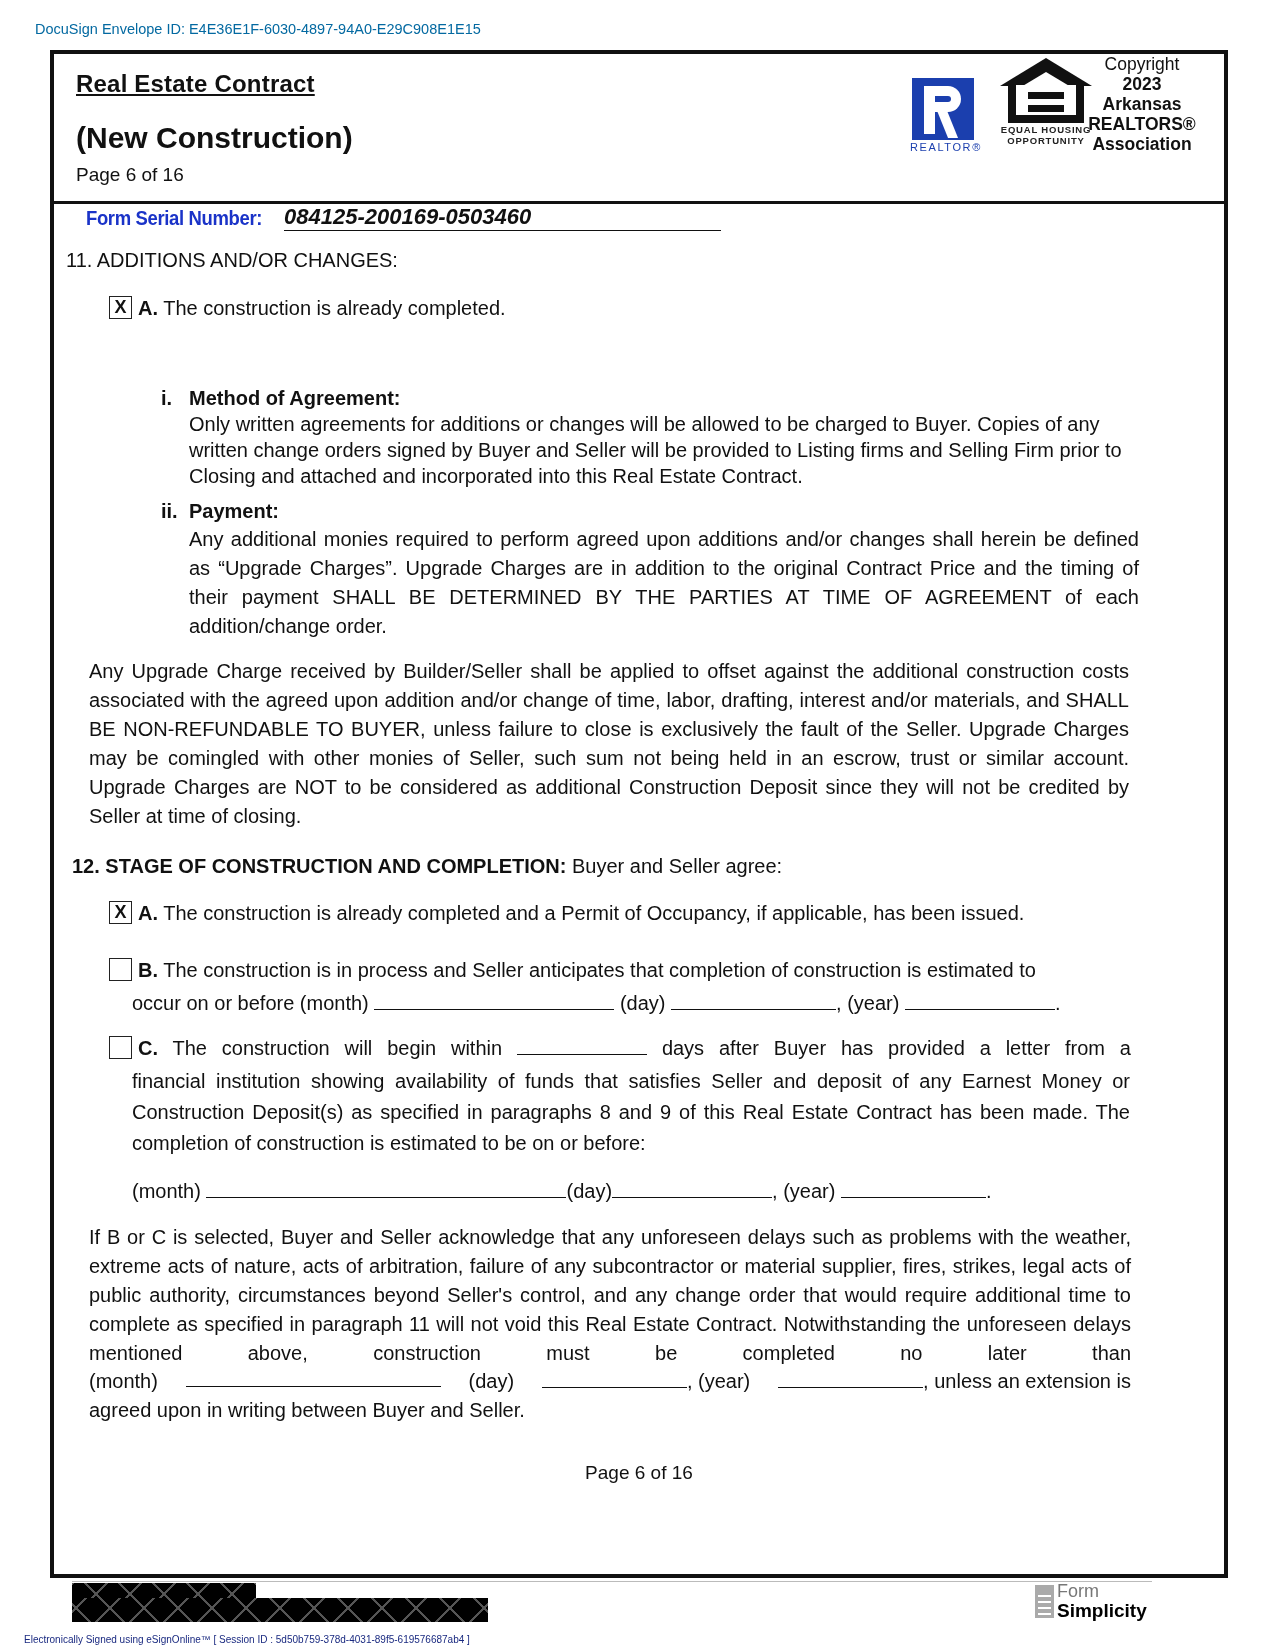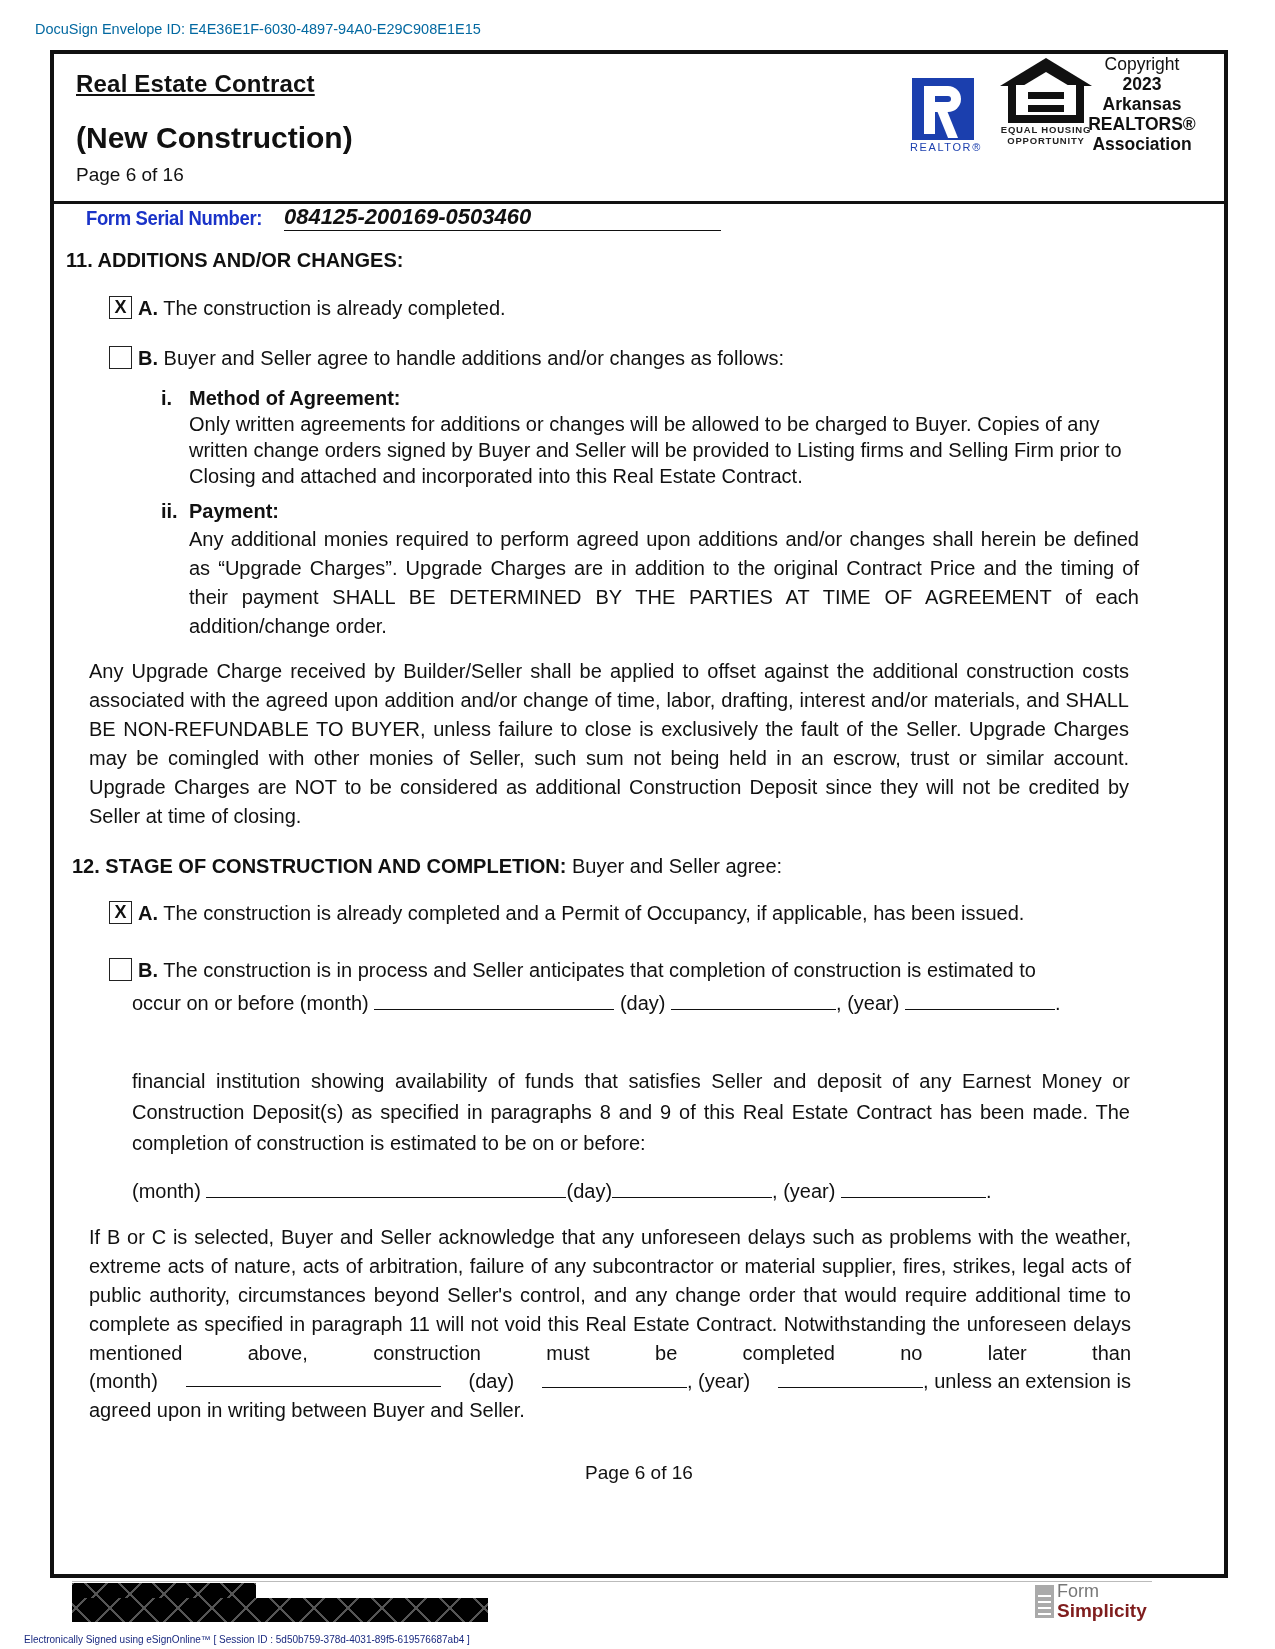--- a/index.html
+++ b/index.html
@@ -32,41 +32,41 @@
   .eho-text { font-size: 9.5px; font-weight: bold; letter-spacing: 0.8px; line-height: 11px; color: #222; }
 
   .copyright { position: absolute; left: 1032px; top: 0; width: 112px; text-align: center; line-height: 20px; }
   .copyright .c1 { font-size: 17.5px; }
   .copyright .c2 { font-size: 17.5px; font-weight: bold; }
 
   .serial { position: absolute; left: 32px; top: 152px; font-size: 21px; }
   .serial-label { color: #1a33c8; font-weight: bold; letter-spacing: -0.4px; display: inline-block; transform: scaleX(0.88); transform-origin: left; }
   .serial-value { position: absolute; left: 198px; top: -2px; width: 437px; border-bottom: 1.5px solid #111; font-style: italic; font-weight: bold; font-size: 22px; padding-bottom: 0; }
   .abs { position: absolute; font-size: 20px; line-height: 29px; }
-  .sec-title { font-weight: bold; }
+  .sec-title { font-weight: normal; }
   .chk { display: inline-block; width: 23px; height: 23px; border: 1.5px solid #222; vertical-align: middle; text-align: center; line-height: 20px; font-weight: bold; font-size: 18px; margin-right: 6px; position: relative; top: -2px; }
   .b { font-weight: bold; }
   .just { text-align: justify; text-align-last: left; }
   .just-full { text-align: justify; text-align-last: justify; }
   .blank { display: inline-block; border-bottom: 1.5px solid #111; height: 20px; vertical-align: baseline; }
 
   .page-bottom { position: absolute; left: 0; width: 1170px; top: 1408px; text-align: center; font-size: 19px; }
 
   .redact { position: absolute; background-color: #000;
     background-image:
       repeating-linear-gradient(45deg, transparent 0 12px, #555 12px 14px, transparent 14px 24px),
       repeating-linear-gradient(-45deg, transparent 0 12px, #555 12px 14px, transparent 14px 24px); }
   .underline-grey { position: absolute; left: 72px; top: 1581px; width: 1080px; height: 1px; background: #bbb; }
 
   .fs-logo { position: absolute; left: 1035px; top: 1582px; }
   .fs-doc { position: absolute; left: 0; top: 3px; width: 19px; height: 33px; background: #aaa; }
   .fs-doc i { position: absolute; left: 3px; width: 13px; height: 2px; background: #fff; }
   .fs-text { position: absolute; left: 22px; top: 0; line-height: 19px; color: #777; width: 120px; }
   .fs-text .f1 { font-size: 18px; }
-  .fs-text .f2 { font-size: 19px; font-weight: bold; color: #7f1d1d; }
+  .fs-text .f2 { font-size: 19px; font-weight: bold; color: #000000; }
 
   .esign { position: absolute; left: 24px; top: 1634px; font-size: 10px; color: #1a2a80; white-space: nowrap; }
 </style>
 </head>
 <body>
 
 <div class="envelope-id">DocuSign Envelope ID: E4E36E1F-6030-4897-94A0-E29C908E1E15</div>
 
 <div class="frame">
 
@@ -111,24 +111,20 @@
     <span class="serial-value">084125-200169-0503460</span>
   </div>
 
   <div class="abs sec-title" style="left:12px; top:192px;">11. ADDITIONS AND/OR CHANGES:</div>
 
   <div class="abs" style="left:55px; top:240px;">
     <span class="chk">X</span><span class="b">A.</span>
     <span>The construction is already completed.</span>
   </div>
 
-  <div class="abs" style="left:55px; top:290px;">
-    <span class="chk"></span><span class="b">B.</span>
-    <span>Buyer and Seller agree to handle additions and/or changes as follows:</span>
-  </div>
 
   <div class="abs b" style="left:107px; top:330px;">i.</div>
   <div class="abs b" style="left:135px; top:330px;">Method of Agreement:</div>
   <div class="abs" style="left:135px; top:357px; width:950px; line-height:26px;">Only written agreements for additions or changes will be allowed to be charged to Buyer. Copies of any written change orders signed by Buyer and Seller will be provided to Listing firms and Selling Firm prior to Closing and attached and incorporated into this Real Estate Contract.</div>
 
   <div class="abs b" style="left:107px; top:443px;text-align:center;">ii.</div>
   <div class="abs b" style="left:135px; top:443px;">Payment:</div>
   <div class="abs just" style="left:135px; top:471px; width:950px; line-height:29px;">Any additional monies required to perform agreed upon additions and/or changes shall herein be defined as “Upgrade Charges”. Upgrade Charges are in addition to the original Contract Price and the timing of their payment SHALL BE DETERMINED BY THE PARTIES AT TIME OF AGREEMENT of each addition/change order.</div>
 
   <div class="abs just" style="left:35px; top:603px; width:1040px; line-height:29px;">Any Upgrade Charge received by Builder/Seller shall be applied to offset against the additional construction costs associated with the agreed upon addition and/or change of time, labor, drafting, interest and/or materials, and SHALL BE NON-REFUNDABLE TO BUYER, unless failure to close is exclusively the fault of the Seller. Upgrade Charges may be comingled with other monies of Seller, such sum not being held in an escrow, trust or similar account. Upgrade Charges are NOT to be considered as additional Construction Deposit since they will not be credited by Seller at time of closing.</div>
@@ -148,20 +144,26 @@
     <span>The construction is in process and Seller anticipates that completion of construction is estimated to</span>
   </div>
   <div class="abs" style="left:78px; top:935px; white-space:nowrap;">
     <span>occur on or before (month)</span>
     <span class="blank" style="width:240px;"></span>
     <span>(day)</span>
     <span class="blank" style="width:165px;"></span><span>, (year)</span>
     <span class="blank" style="width:150px;"></span><span>.</span>
   </div>
 
+  <div class="abs just-full" style="left:55px; top:980px; width:1022px;">
+    <span class="chk"></span><span class="b">C.</span>
+    <span>The construction will begin within</span>
+    <span class="blank" style="width:130px;"></span>
+    <span>days after Buyer has provided a letter from a</span>
+  </div>
   <div class="abs just" style="left:78px; top:1012px; width:998px; line-height:31px;">financial institution showing availability of funds that satisfies Seller and deposit of any Earnest Money or Construction Deposit(s) as specified in paragraphs 8 and 9 of this Real Estate Contract has been made.  The completion of construction is estimated to be on or before:</div>
 
   <div class="abs" style="left:78px; top:1123px; white-space:nowrap;">
     <span>(month)</span>
     <span class="blank" style="width:360px;"></span><span>(day)</span><span class="blank" style="width:160px;"></span><span>, (year)</span>
     <span class="blank" style="width:145px;"></span><span>.</span>
   </div>
 
   <div class="abs just-full" style="left:35px; top:1169px; width:1042px; line-height:29px;">If B or C is selected, Buyer and Seller acknowledge that any unforeseen delays such as problems with the weather, extreme acts of nature, acts of arbitration, failure of any subcontractor or material supplier, fires, strikes, legal acts of public authority, circumstances beyond Seller's control, and any change order that would require additional time to complete as specified in paragraph 11 will not void this Real Estate Contract. Notwithstanding the unforeseen delays mentioned above, construction must be completed no later than</div>
 

